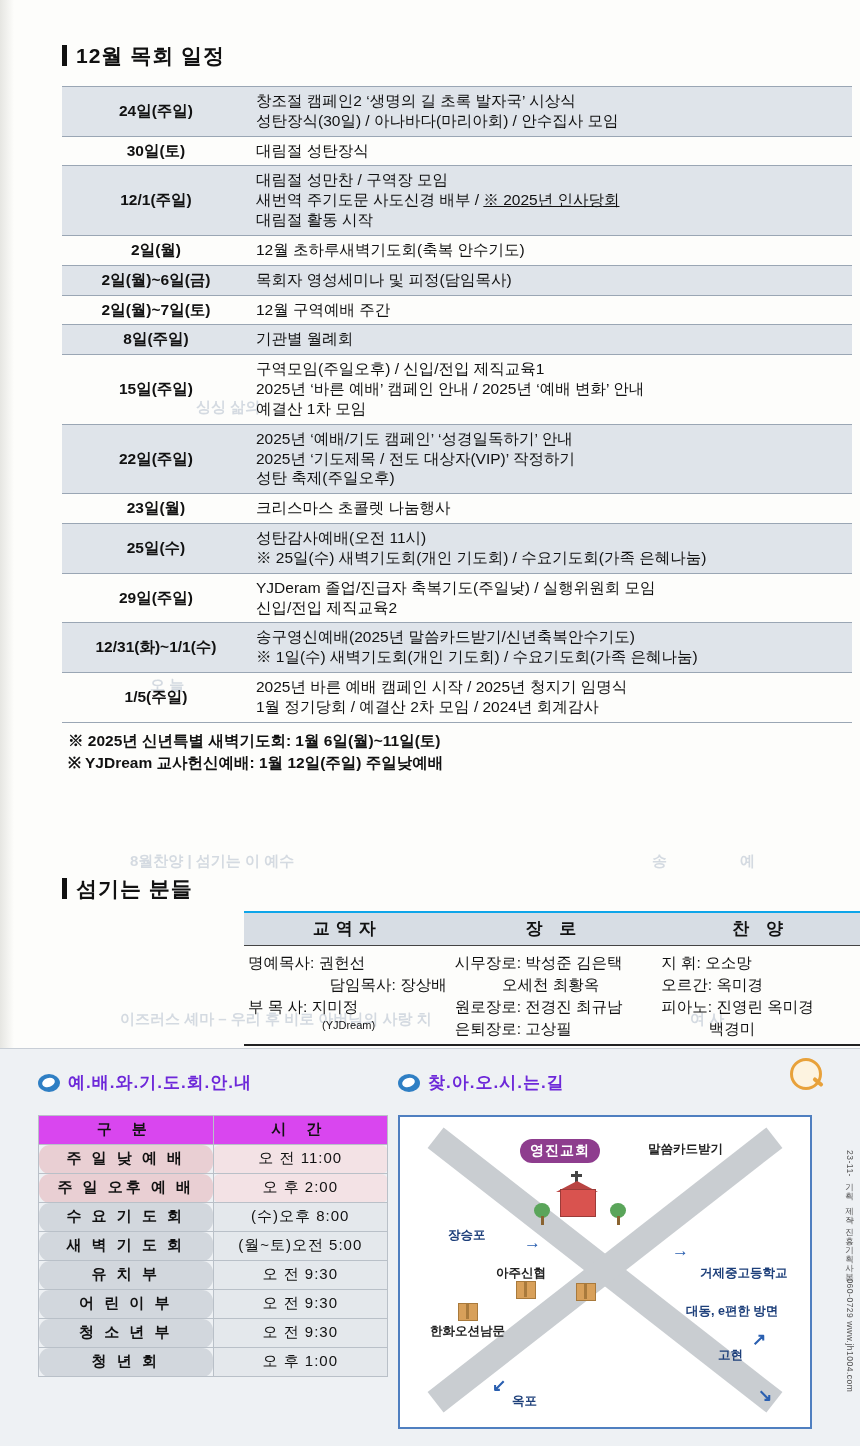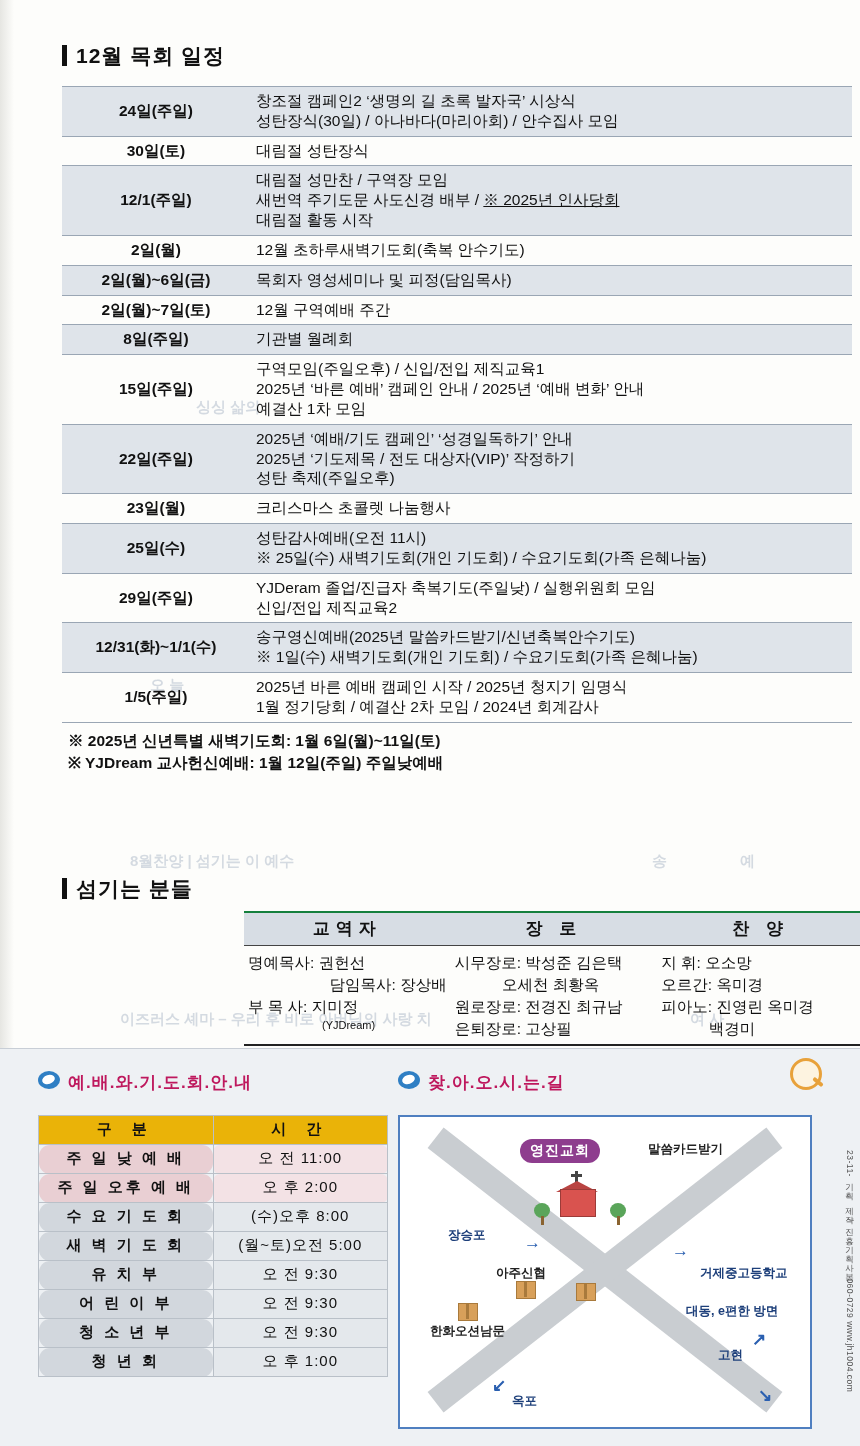--- a/index.html
+++ b/index.html
@@ -83,21 +83,21 @@
     margin-top: 6px;
     width: 620px;
   }
   .serv {
     border-collapse: collapse;
     width: 620px;
     table-layout: fixed;
   }
   .serv th {
     background: #d7dde4;
-    border-top: 2px solid #15803d;
+    border-top: 2px solid #0ea5e9;
     border-bottom: 1px solid #444;
     font-size: 17px;
     font-weight: bold;
     letter-spacing: 6px;
     padding: 4px 0 5px 0;
     text-align: center;
   }
   .serv td {
     vertical-align: top;
     padding: 6px 4px 4px 4px;
@@ -119,23 +119,24 @@
     left: 0;
     top: 1048px;
     width: 860px;
     height: 398px;
     background: #eef1f4;
     border-top: 1px solid #c8ced6;
   }
   .panel-title {
     font-size: 17px;
     font-weight: bold;
-    color: #be185d;
+    color: #6d28d9;
     letter-spacing: 1px;
     display: flex;
+    align-items: center;
     gap: 8px;
   }
   .dove {
     width: 22px;
     height: 18px;
     border-radius: 50%;
     background: #2f7fc4;
     display: inline-block;
     position: relative;
     flex: none;
@@ -164,21 +165,21 @@
     table-layout: fixed;
   }
   .wt th, .wt td {
     border: 1px solid #b9c0c8;
     font-size: 15px;
     text-align: center;
     padding: 4px 0 5px 0;
     letter-spacing: 3px;
   }
   .wt th {
-    background: #eab308;
+    background: #d946ef;
     font-weight: bold;
     letter-spacing: 8px;
   }
   .wt td.lbl {
     width: 208px;
     font-weight: bold;
     border-radius: 11px;
   }
   .wt td.tm {
     width: 142px;

